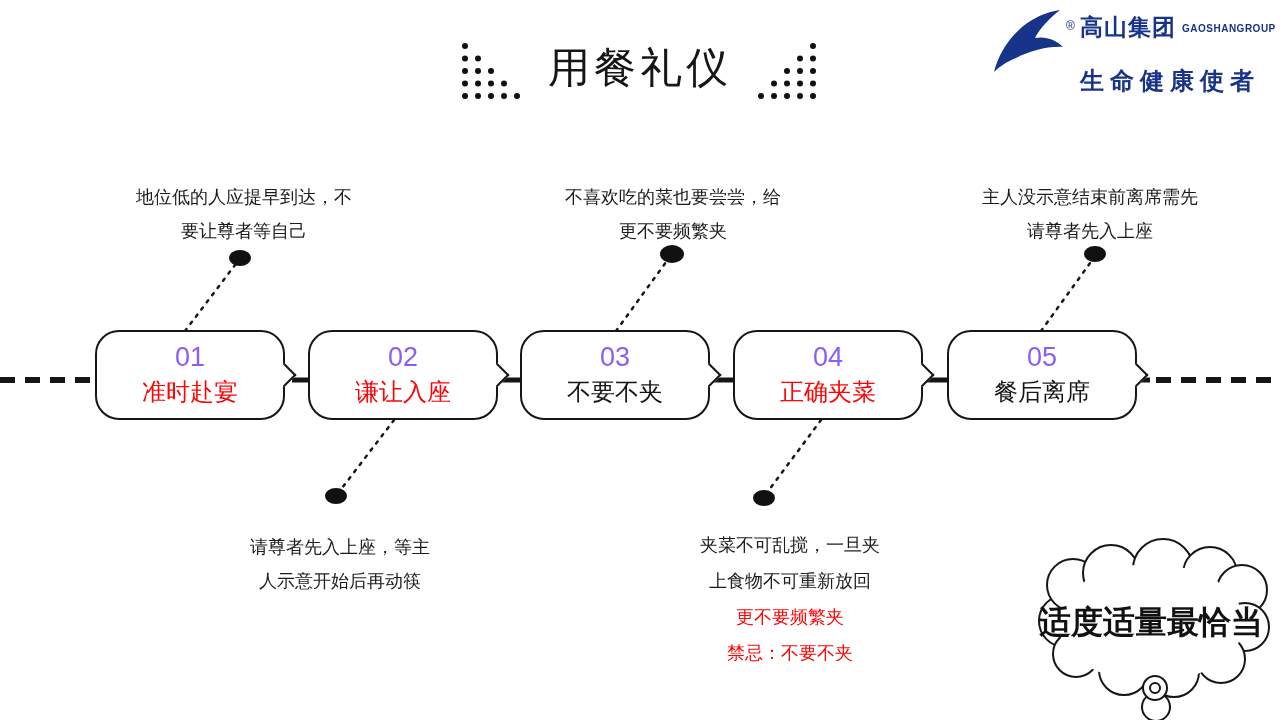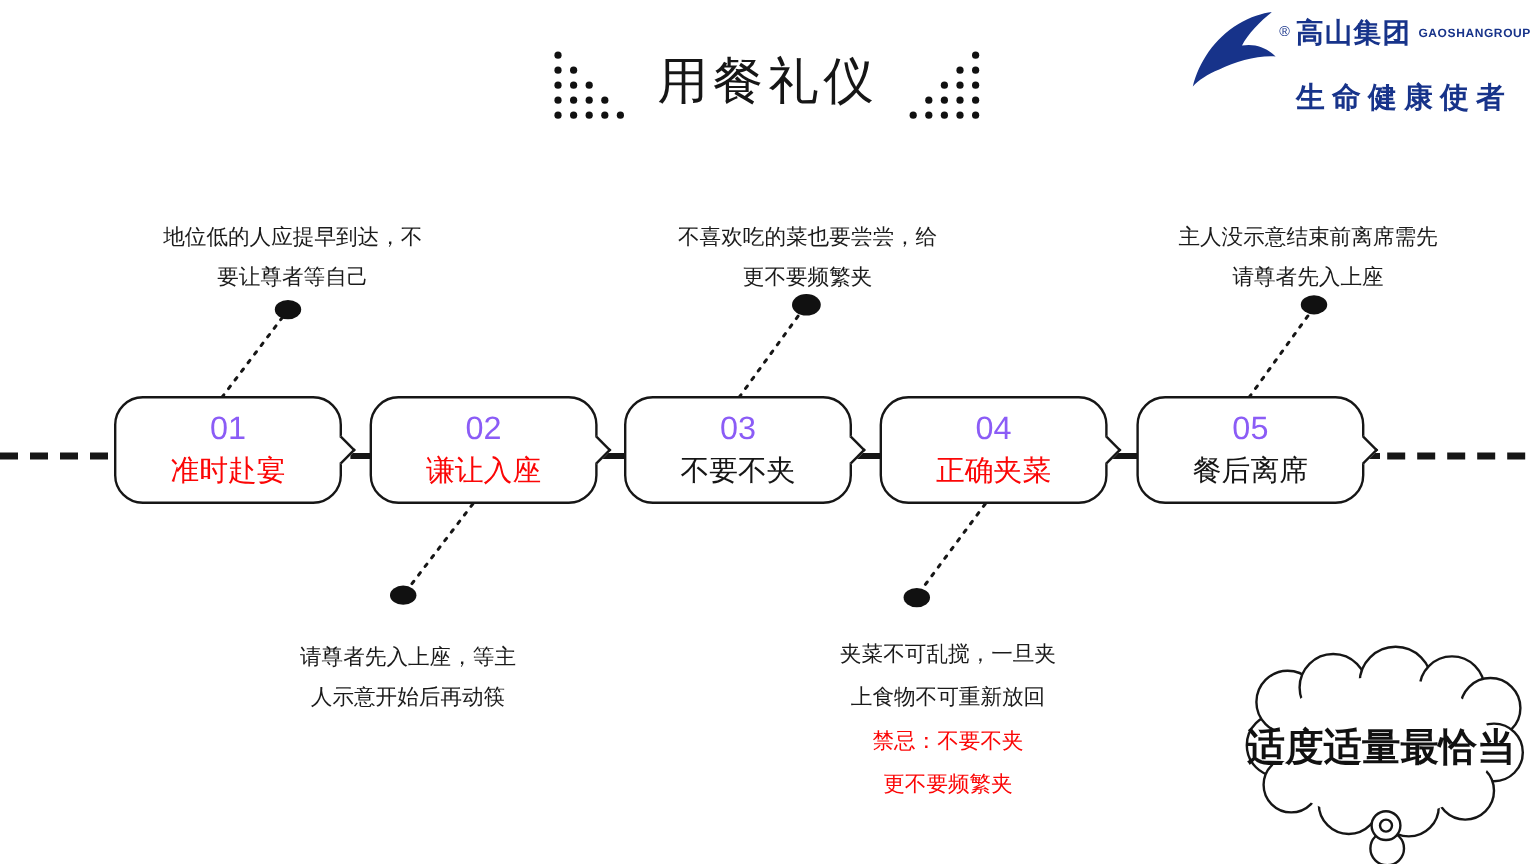--- a/index.html
+++ b/index.html
@@ -178,22 +178,22 @@
     <div>请尊者先入上座</div>
   </div>
 
   <div class="note" style="left:170px;top:530px">
     <div>请尊者先入上座，等主</div>
     <div>人示意开始后再动筷</div>
   </div>
   <div class="note note4" style="left:620px;top:527px">
     <div>夹菜不可乱搅，一旦夹</div>
     <div>上食物不可重新放回</div>
+    <div class="warn">更不要频繁夹</div>
     <div class="warn">禁忌：不要不夹</div>
-    <div class="warn">更不要频繁夹</div>
   </div>
 
   <div class="cloud">
     <div class="cb" style="left:0px;top:48px;width:54px;height:54px"></div>
     <div class="cb" style="left:8px;top:12px;width:54px;height:54px"></div>
     <div class="cb" style="left:44px;top:-2px;width:58px;height:58px"></div>
     <div class="cb" style="left:94px;top:-8px;width:62px;height:62px"></div>
     <div class="cb" style="left:144px;top:0px;width:56px;height:56px"></div>
     <div class="cb" style="left:178px;top:18px;width:52px;height:52px"></div>
     <div class="cb" style="left:182px;top:56px;width:50px;height:50px"></div>

